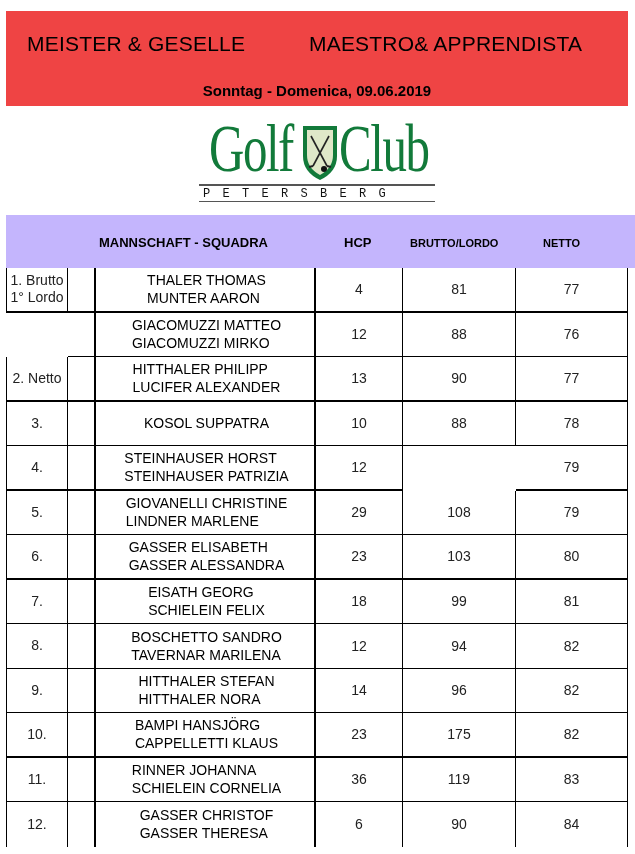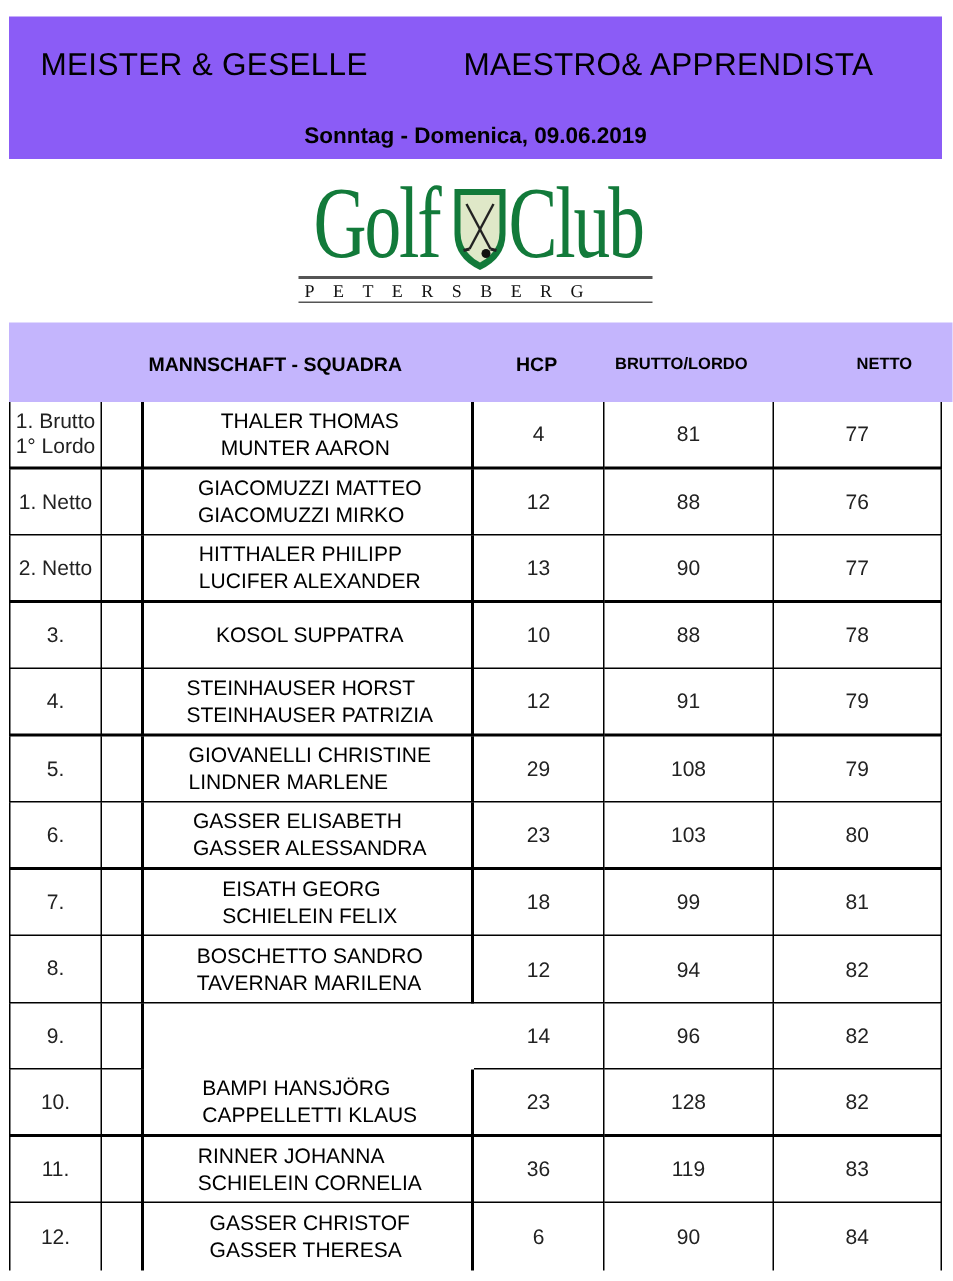--- a/index.html
+++ b/index.html
@@ -1,34 +1,34 @@
 <!DOCTYPE html>
 <html><head>
 <meta charset="utf-8">
 <style>
   html, body { margin:0; padding:0; background:#ffffff; }
   body { width:635px; height:854px; position:relative; overflow:hidden; font-family:"Liberation Sans", sans-serif; color:#000; }
-  .banner { position:absolute; left:6px; top:11px; width:622px; height:95px; background:#8b5cf6; }
+  .banner { position:absolute; left:6px; top:11px; width:622px; height:95px; background:#ef4444; }
   .banner .t1 { position:absolute; left:21px; top:21px; font-size:21px; letter-spacing:0.2px; }
   .banner .t2 { position:absolute; left:303px; top:21px; font-size:21px; letter-spacing:0.2px; }
   .banner .date { position:absolute; left:0; width:100%; top:71px; text-align:center; font-size:15px; font-weight:bold; }
   .logo { position:absolute; left:199px; top:108px; width:238px; height:94px; }
   .logo .golf { position:absolute; left:10px; top:0px; font-family:"Liberation Serif", serif; font-size:68px; color:#127a3a; transform:scaleX(0.72); transform-origin:left top; letter-spacing:-2px; line-height:80px; }
   .logo .club { position:absolute; left:140px; top:0px; font-family:"Liberation Serif", serif; font-size:68px; color:#127a3a; transform:scaleX(0.72); transform-origin:left top; letter-spacing:-2px; line-height:80px; }
   .logo .shield { position:absolute; left:103px; top:14px; width:36px; height:60px; }
   .logo .line { position:absolute; left:0; top:76px; width:236px; height:2px; background:#555; }
-  .logo .peters { position:absolute; left:4px; top:79px; width:232px; font-family:Liberation Serif, serif; font-size:12px; letter-spacing:12.3px; color:#111; white-space:nowrap; }
+  .logo .peters { position:absolute; left:4px; top:79px; width:232px; font-family:Liberation Mono, monospace; font-size:12px; letter-spacing:12.3px; color:#111; white-space:nowrap; }
   .logo .line2 { position:absolute; left:0; top:93px; width:236px; height:1px; background:#555; }
 
   .hdr { position:absolute; left:6px; top:215px; width:634px; height:53px; background:#c4b5fd; }
   .hdr span { position:absolute; top:20px; font-weight:bold; }
   .h-team { left:93px; font-size:13px; }
   .h-hcp { left:338px; font-size:13px; }
   .h-brutto { left:404px; font-size:11px; top:22px !important; }
-  .h-netto { left:545px; font-size:11px; top:22px !important;padding-left:20px; }
+  .h-netto { left:517px; font-size:11px; top:22px !important;padding-left:20px; }
 
   .tbl { position:absolute; left:6px; top:268px; width:622px; }
   .row { position:relative; height:44.5px; }
   .row .cell { position:absolute; top:0; height:100%; box-sizing:border-box; border-bottom:1.5px solid #000; display:flex; align-items:center; justify-content:center; font-size:14px; }
   .row:last-child .cell { border-bottom:none; }
   .c-rank { left:0; width:62px; border-left:1.5px solid #000; border-right:1.5px solid #000; font-size:13px; text-align:center; line-height:17px; color:#222; }
   .c-blank { left:62px; width:28px; border-right:2px solid #000; }
   .c-team { left:90px; width:220px; border-right:2px solid #000; justify-content:center; padding-left:3px; line-height:18px; font-size:14px; }
   .c-team div { white-space:nowrap; }
   .c-hcp { left:310px; width:87px; border-right:1px solid #000; color:#222; }
@@ -82,25 +82,20 @@
         <div>
           <div>THALER THOMAS</div>
           <div>MUNTER AARON</div>
         </div>
       </div>
       <div class="cell c-hcp">4</div>
       <div class="cell c-brutto">81</div>
       <div class="cell c-netto">77</div>
     </div>
     <div class="row">
-      <div class="cell c-rank">
-        <div>
-          <div>1. Netto</div>
-        </div>
-      </div>
       <div class="cell c-blank"></div>
       <div class="cell c-team">
         <div>
           <div>GIACOMUZZI MATTEO</div>
           <div>GIACOMUZZI MIRKO</div>
         </div>
       </div>
       <div class="cell c-hcp">12</div>
       <div class="cell c-brutto">88</div>
       <div class="cell c-netto">76</div>
@@ -145,21 +140,20 @@
         </div>
       </div>
       <div class="cell c-blank"></div>
       <div class="cell c-team">
         <div>
           <div>STEINHAUSER HORST</div>
           <div>STEINHAUSER PATRIZIA</div>
         </div>
       </div>
       <div class="cell c-hcp">12</div>
-      <div class="cell c-brutto">91</div>
       <div class="cell c-netto">79</div>
     </div>
     <div class="row">
       <div class="cell c-rank">
         <div>
           <div>5.</div>
         </div>
       </div>
       <div class="cell c-blank"></div>
       <div class="cell c-team">
@@ -223,39 +217,45 @@
       <div class="cell c-brutto">94</div>
       <div class="cell c-netto">82</div>
     </div>
     <div class="row">
       <div class="cell c-rank">
         <div>
           <div>9.</div>
         </div>
       </div>
       <div class="cell c-blank"></div>
+      <div class="cell c-team">
+        <div>
+          <div>HITTHALER STEFAN</div>
+          <div>HITTHALER NORA</div>
+        </div>
+      </div>
       <div class="cell c-hcp">14</div>
       <div class="cell c-brutto">96</div>
       <div class="cell c-netto">82</div>
     </div>
     <div class="row thick">
       <div class="cell c-rank">
         <div>
           <div>10.</div>
         </div>
       </div>
       <div class="cell c-blank"></div>
       <div class="cell c-team">
         <div>
           <div>BAMPI HANSJÖRG</div>
           <div>CAPPELLETTI KLAUS</div>
         </div>
       </div>
       <div class="cell c-hcp">23</div>
-      <div class="cell c-brutto">128</div>
+      <div class="cell c-brutto">175</div>
       <div class="cell c-netto">82</div>
     </div>
     <div class="row">
       <div class="cell c-rank">
         <div>
           <div>11.</div>
         </div>
       </div>
       <div class="cell c-blank"></div>
       <div class="cell c-team">

